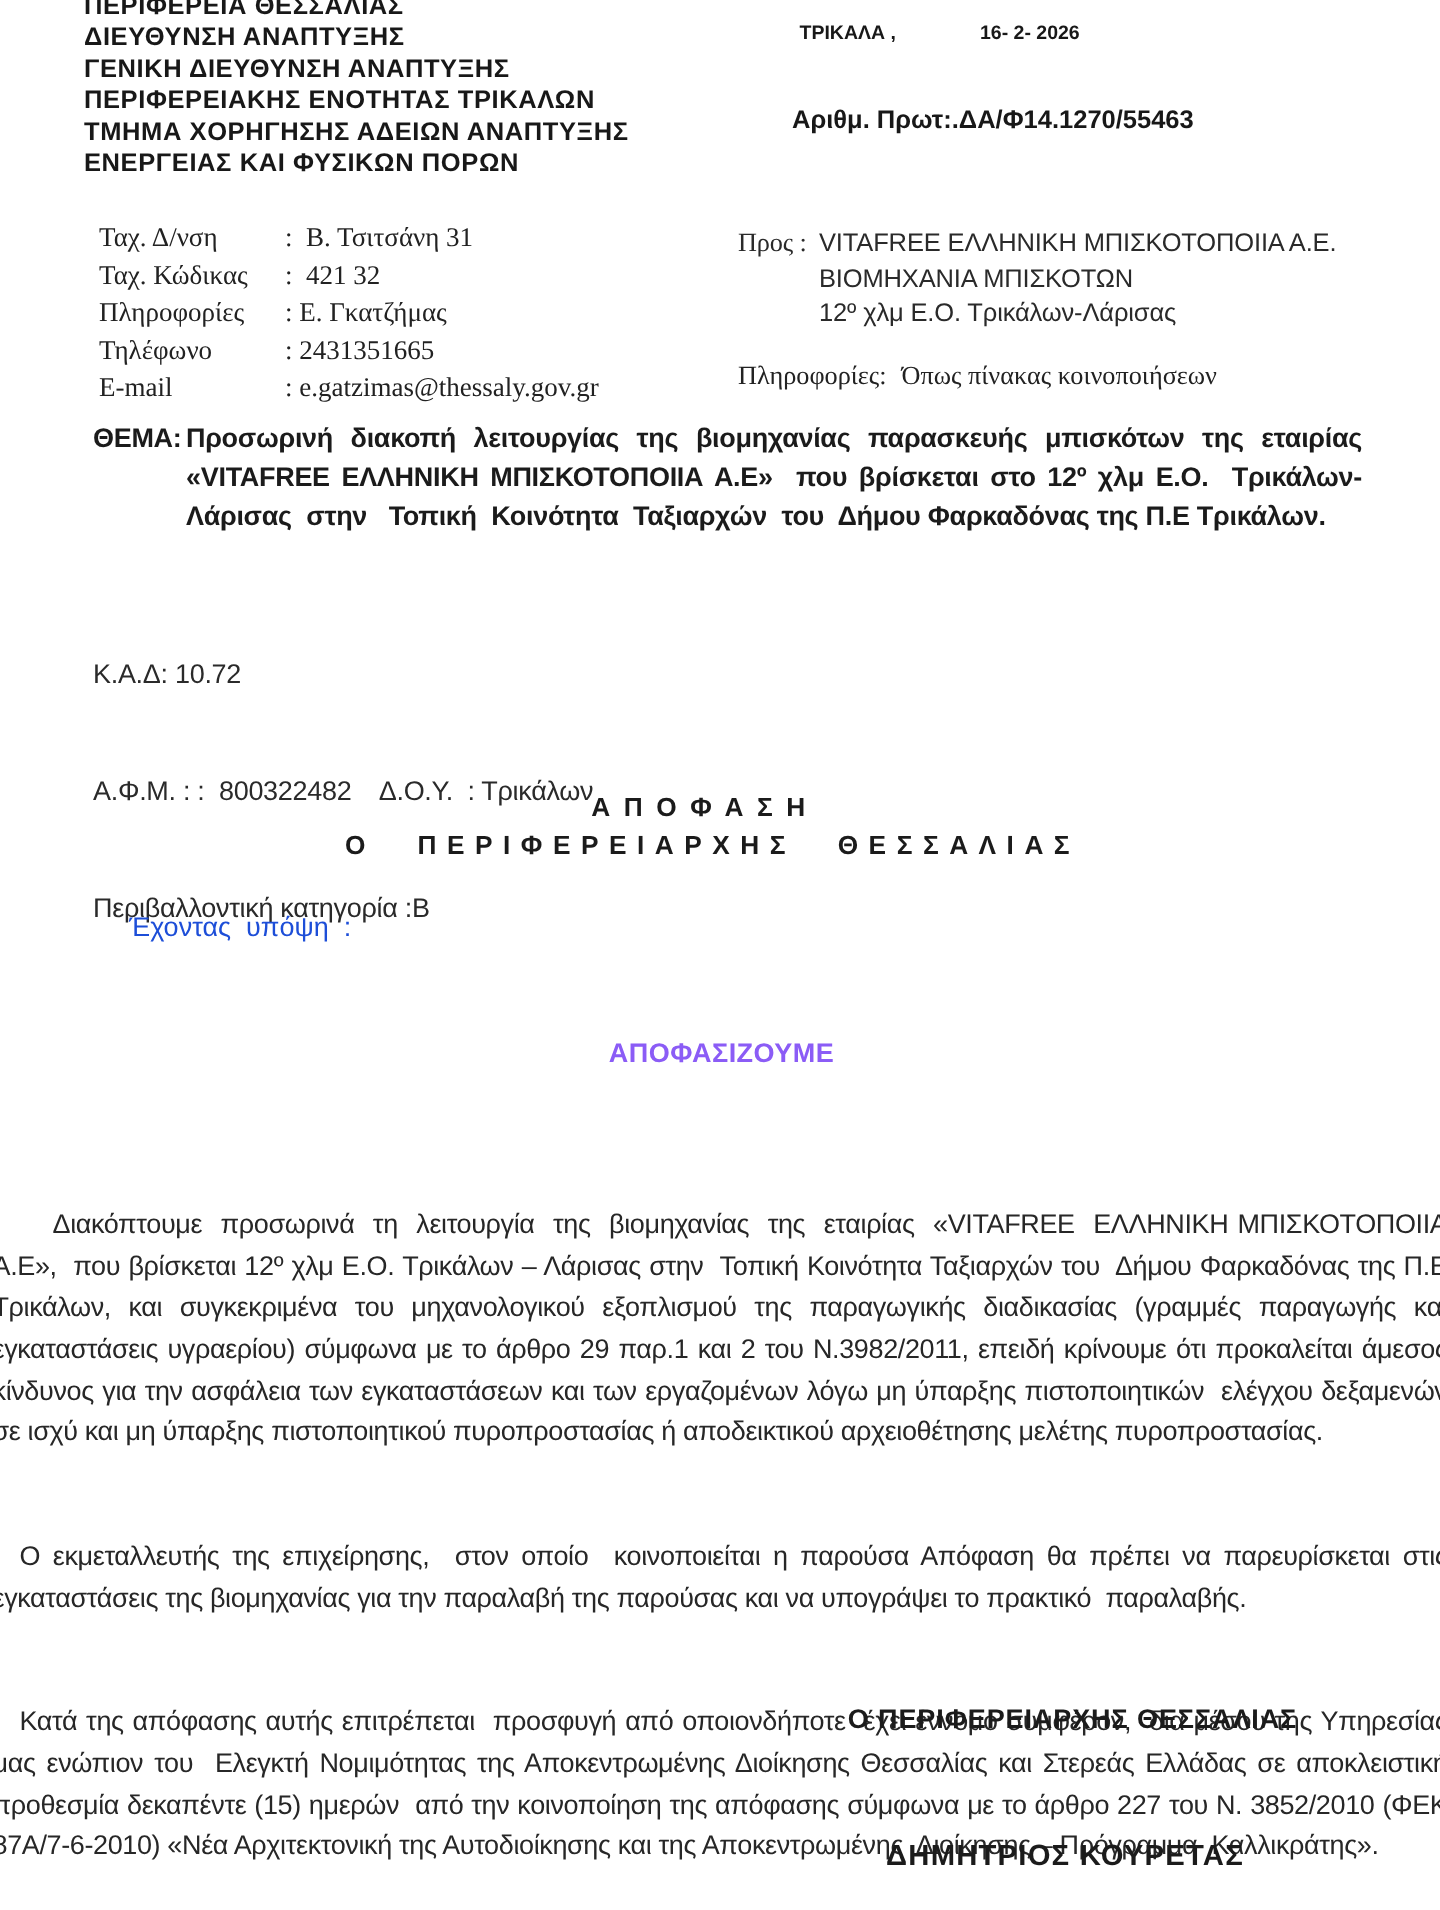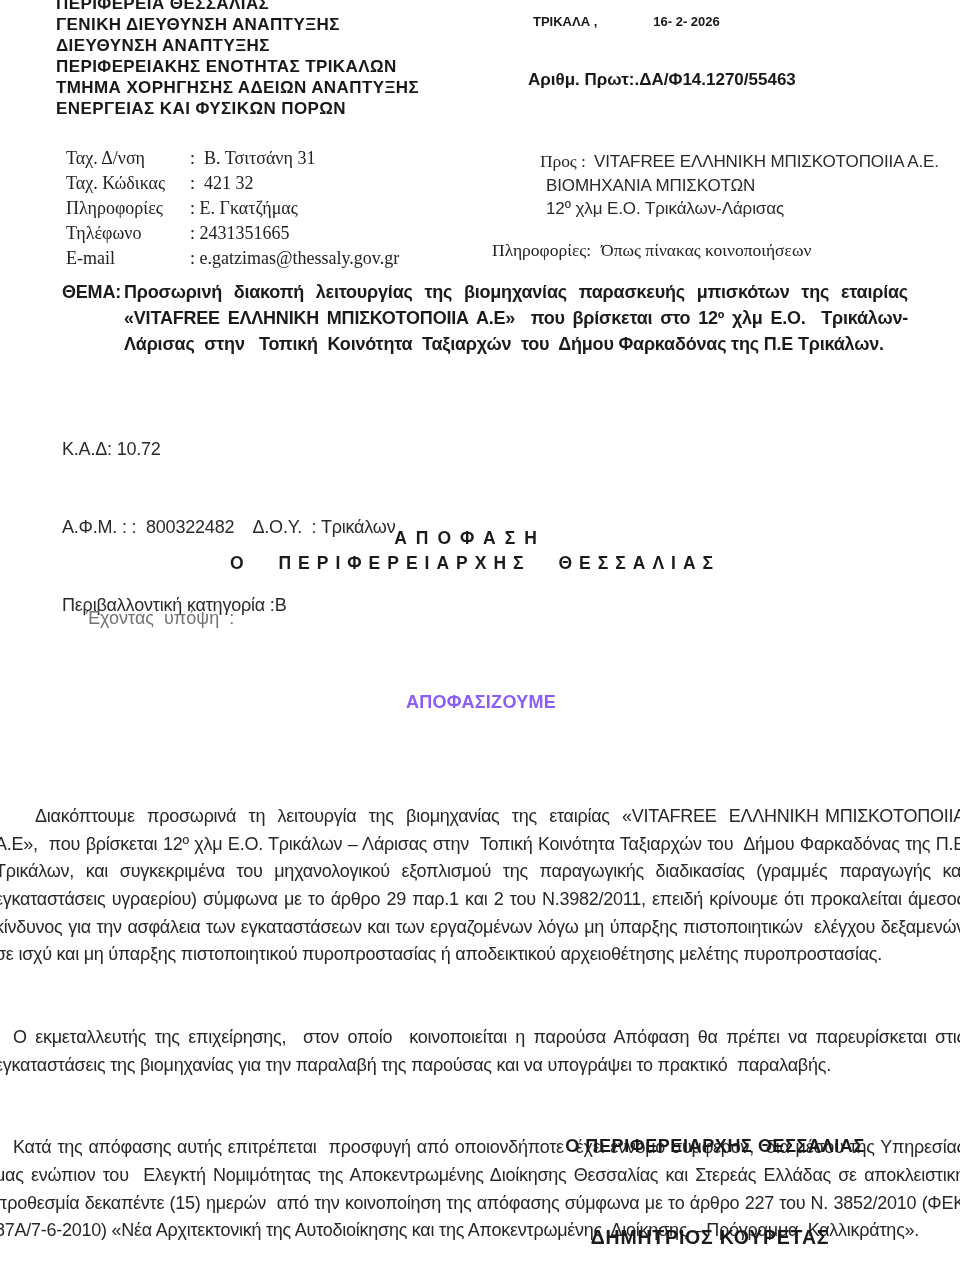--- a/index.html
+++ b/index.html
@@ -33,21 +33,21 @@
     font-family:"Liberation Serif", serif; font-size:18px; color:#222;
   }
   .contact .row { display:flex; height:25px; }
   .contact .lbl { width:124px; }
   .contact .val { white-space:pre; }
 
   
   .addressee {
     position:absolute; top:150px; left:492px; font-size:17px; color:#2a2a2a;
   }
-  .addressee .first { display:flex;margin-left:48px; }
+  .addressee .first { display:flex; }
   .addressee .pros {
     font-family:"Liberation Serif", serif; font-size:17.5px; width:54px;
   }
   .addressee .l { line-height:23.5px; letter-spacing:-0.1px; }
   .addressee .ind { padding-left:54px; }
 
   .cc-line {
     position:absolute; top:240px; left:492px;
     font-family:"Liberation Serif", serif; font-size:17.5px; color:#222;
     display:flex; gap:10px;
@@ -74,21 +74,21 @@
     position:absolute; top:528px; left:0; width:940px; text-align:center;
     font-weight:bold; font-size:17.5px; letter-spacing:9px; color:#1b1b1b;
   }
   .h-perif {
     position:absolute; top:553px; left:0; width:950px; text-align:center;
     font-weight:bold; font-size:17.5px; letter-spacing:7px; word-spacing:16px;
     color:#1b1b1b;
   }
   .having {
     position:absolute; top:608px; left:86px;
-    font-size:18px; word-spacing:5px; color:#737373;
+    font-size:18px; word-spacing:5px; color:#1d4ed8;
   }
   .h-decide {
     position:absolute; top:692px; left:16px; width:930px; text-align:center;
     font-weight:bold; font-size:18px; letter-spacing:0.3px; color:#8b5cf6;
   }
 
   
   .body-text {
     position:absolute; top:748px; left:-5px; width:970px;
     font-size:18px; line-height:27.6px; letter-spacing:-0.25px;
@@ -108,22 +108,22 @@
     font-weight:bold; font-size:19.5px; letter-spacing:0.8px; color:#1b1b1b;
   }
 </style>
 </head>
 <body>
 
 <div class="page">
 
   <div class="agency">
     <div>ΠΕΡΙΦΕΡΕΙΑ ΘΕΣΣΑΛΙΑΣ</div>
+    <div>ΔΙΕΥΘΥΝΣΗ ΑΝΑΠΤΥΞΗΣ</div>
     <div>ΓΕΝΙΚΗ ΔΙΕΥΘΥΝΣΗ ΑΝΑΠΤΥΞΗΣ</div>
-    <div>ΔΙΕΥΘΥΝΣΗ ΑΝΑΠΤΥΞΗΣ</div>
     <div>ΠΕΡΙΦΕΡΕΙΑΚΗΣ ΕΝΟΤΗΤΑΣ ΤΡΙΚΑΛΩΝ</div>
     <div>ΤΜΗΜΑ ΧΟΡΗΓΗΣΗΣ ΑΔΕΙΩΝ ΑΝΑΠΤΥΞΗΣ</div>
     <div>ΕΝΕΡΓΕΙΑΣ ΚΑΙ ΦΥΣΙΚΩΝ ΠΟΡΩΝ</div>
   </div>
 
   <div class="place-date">
     <span>ΤΡΙΚΑΛΑ ,</span>
     <span>16- 2- 2026</span>
   </div>
   <div class="protocol">Αριθμ. Πρωτ:.ΔΑ/Φ14.1270/55463</div>

